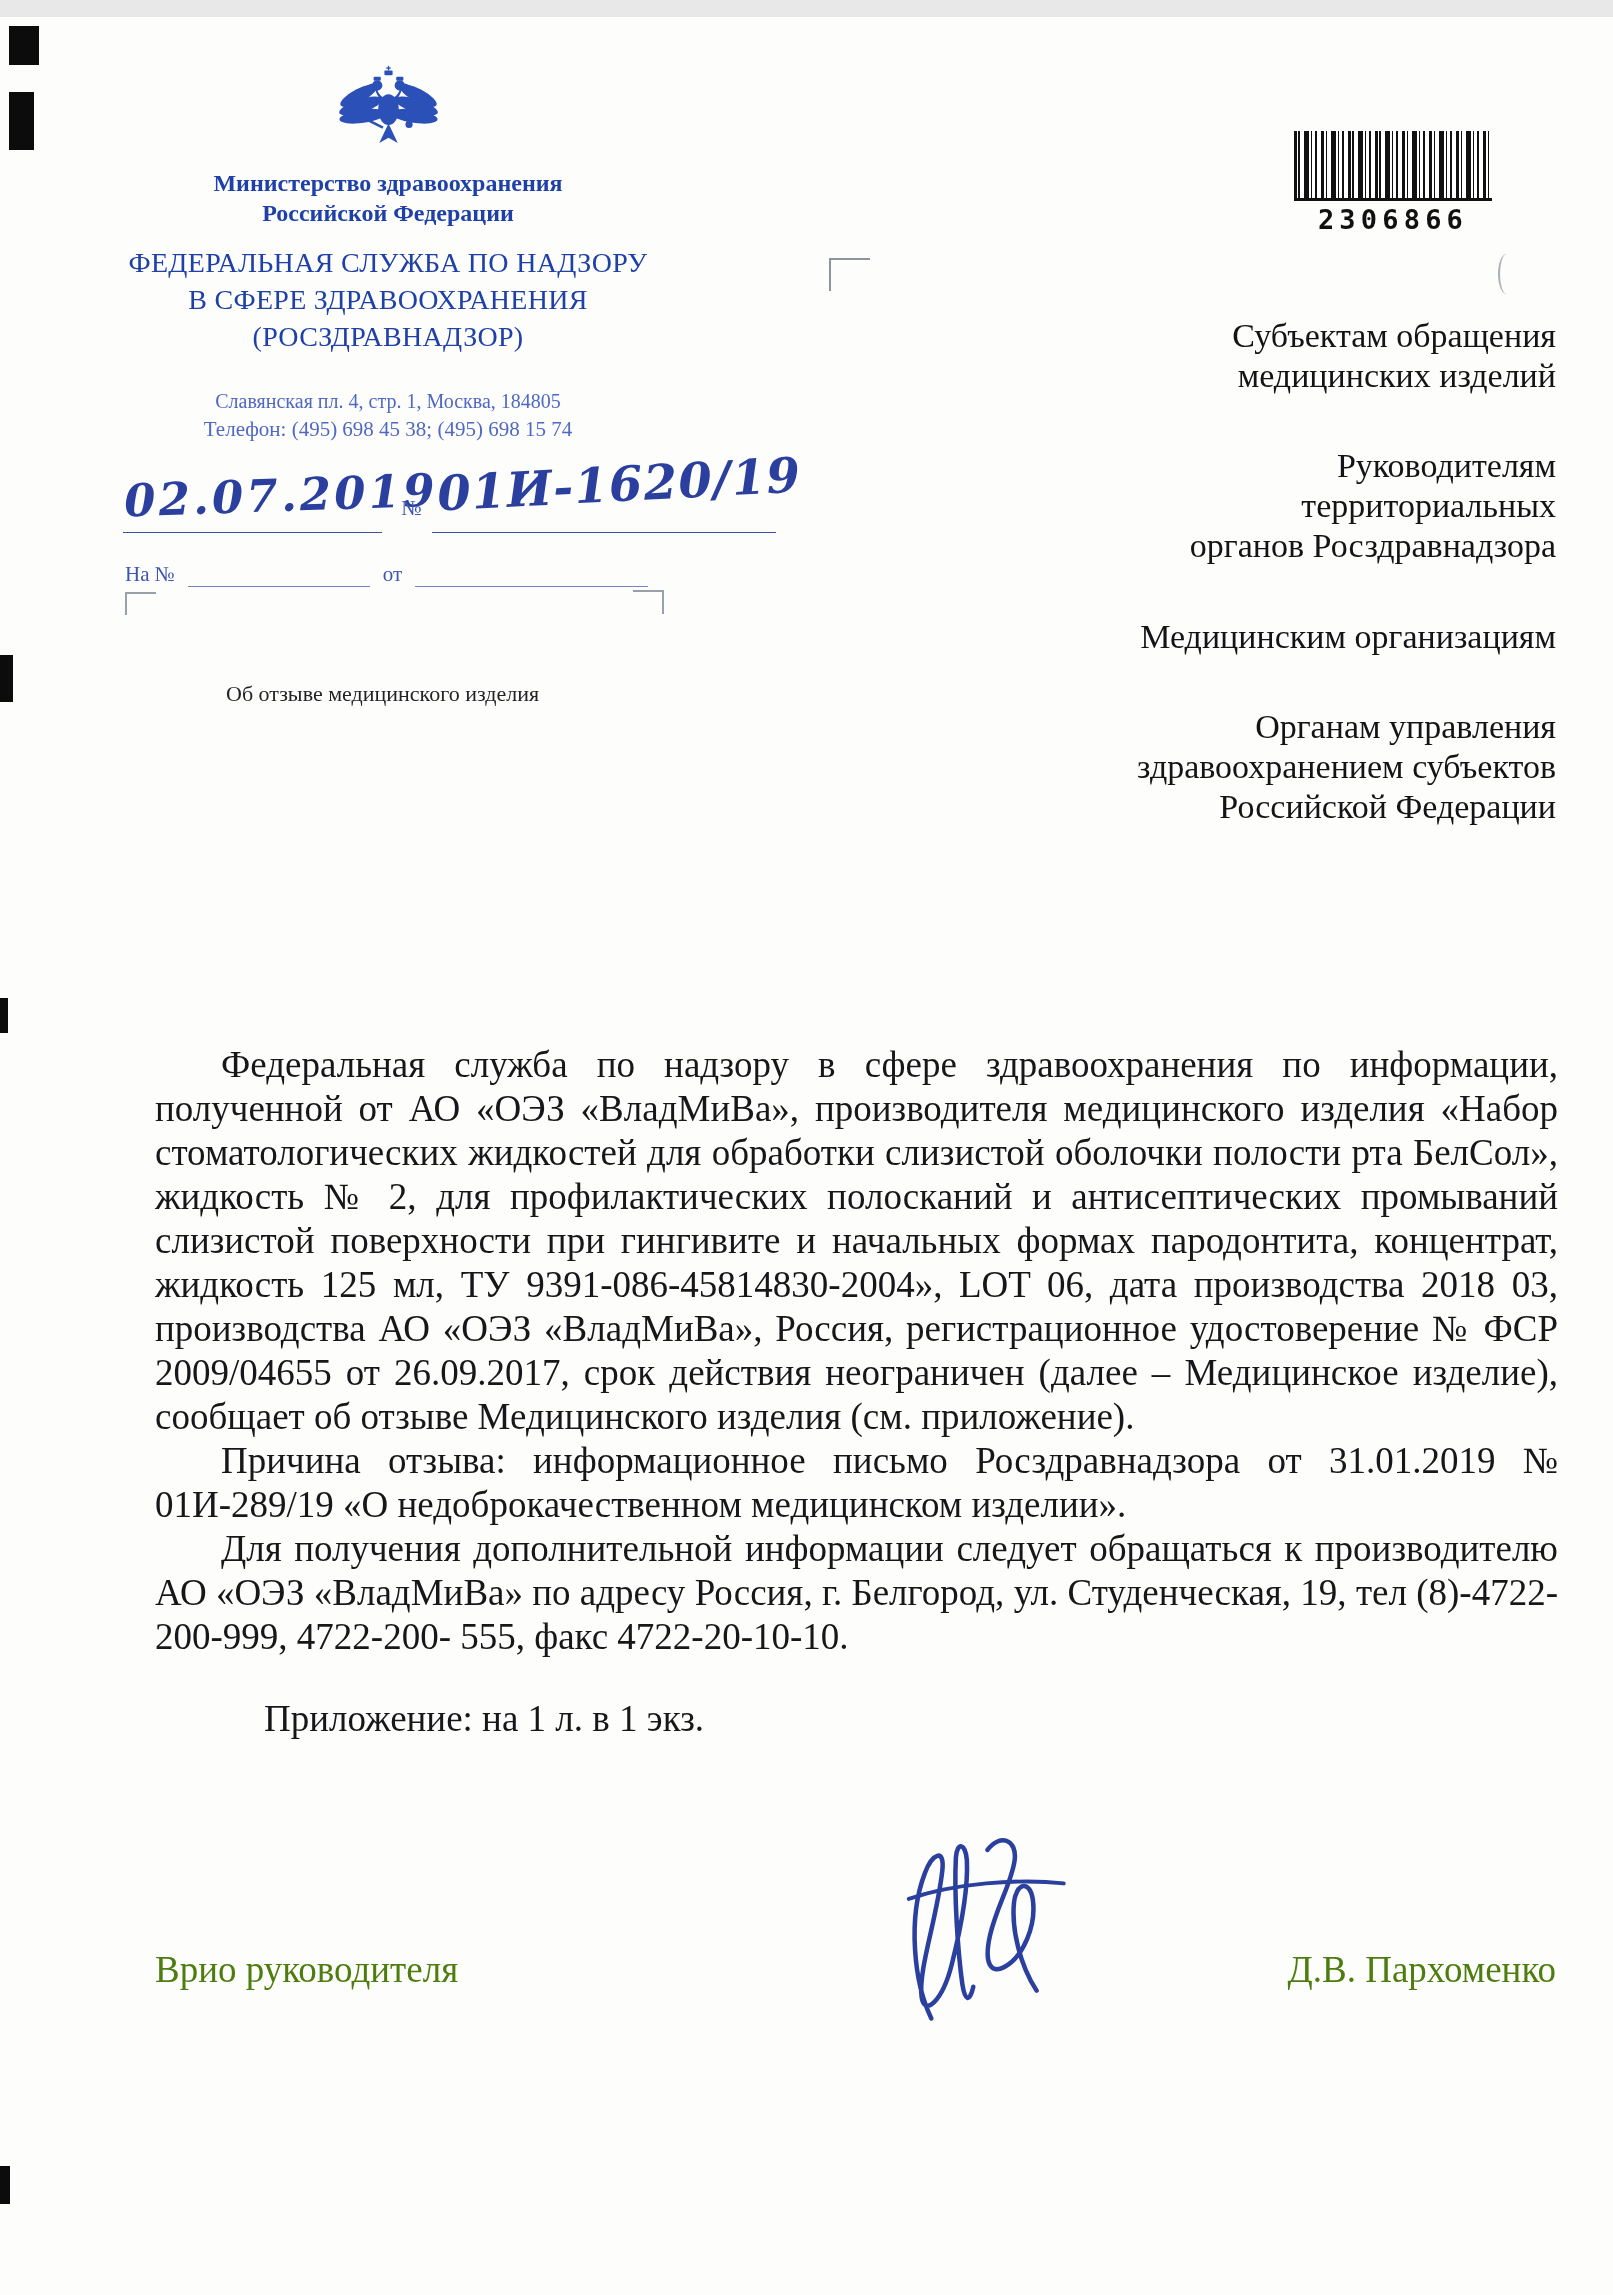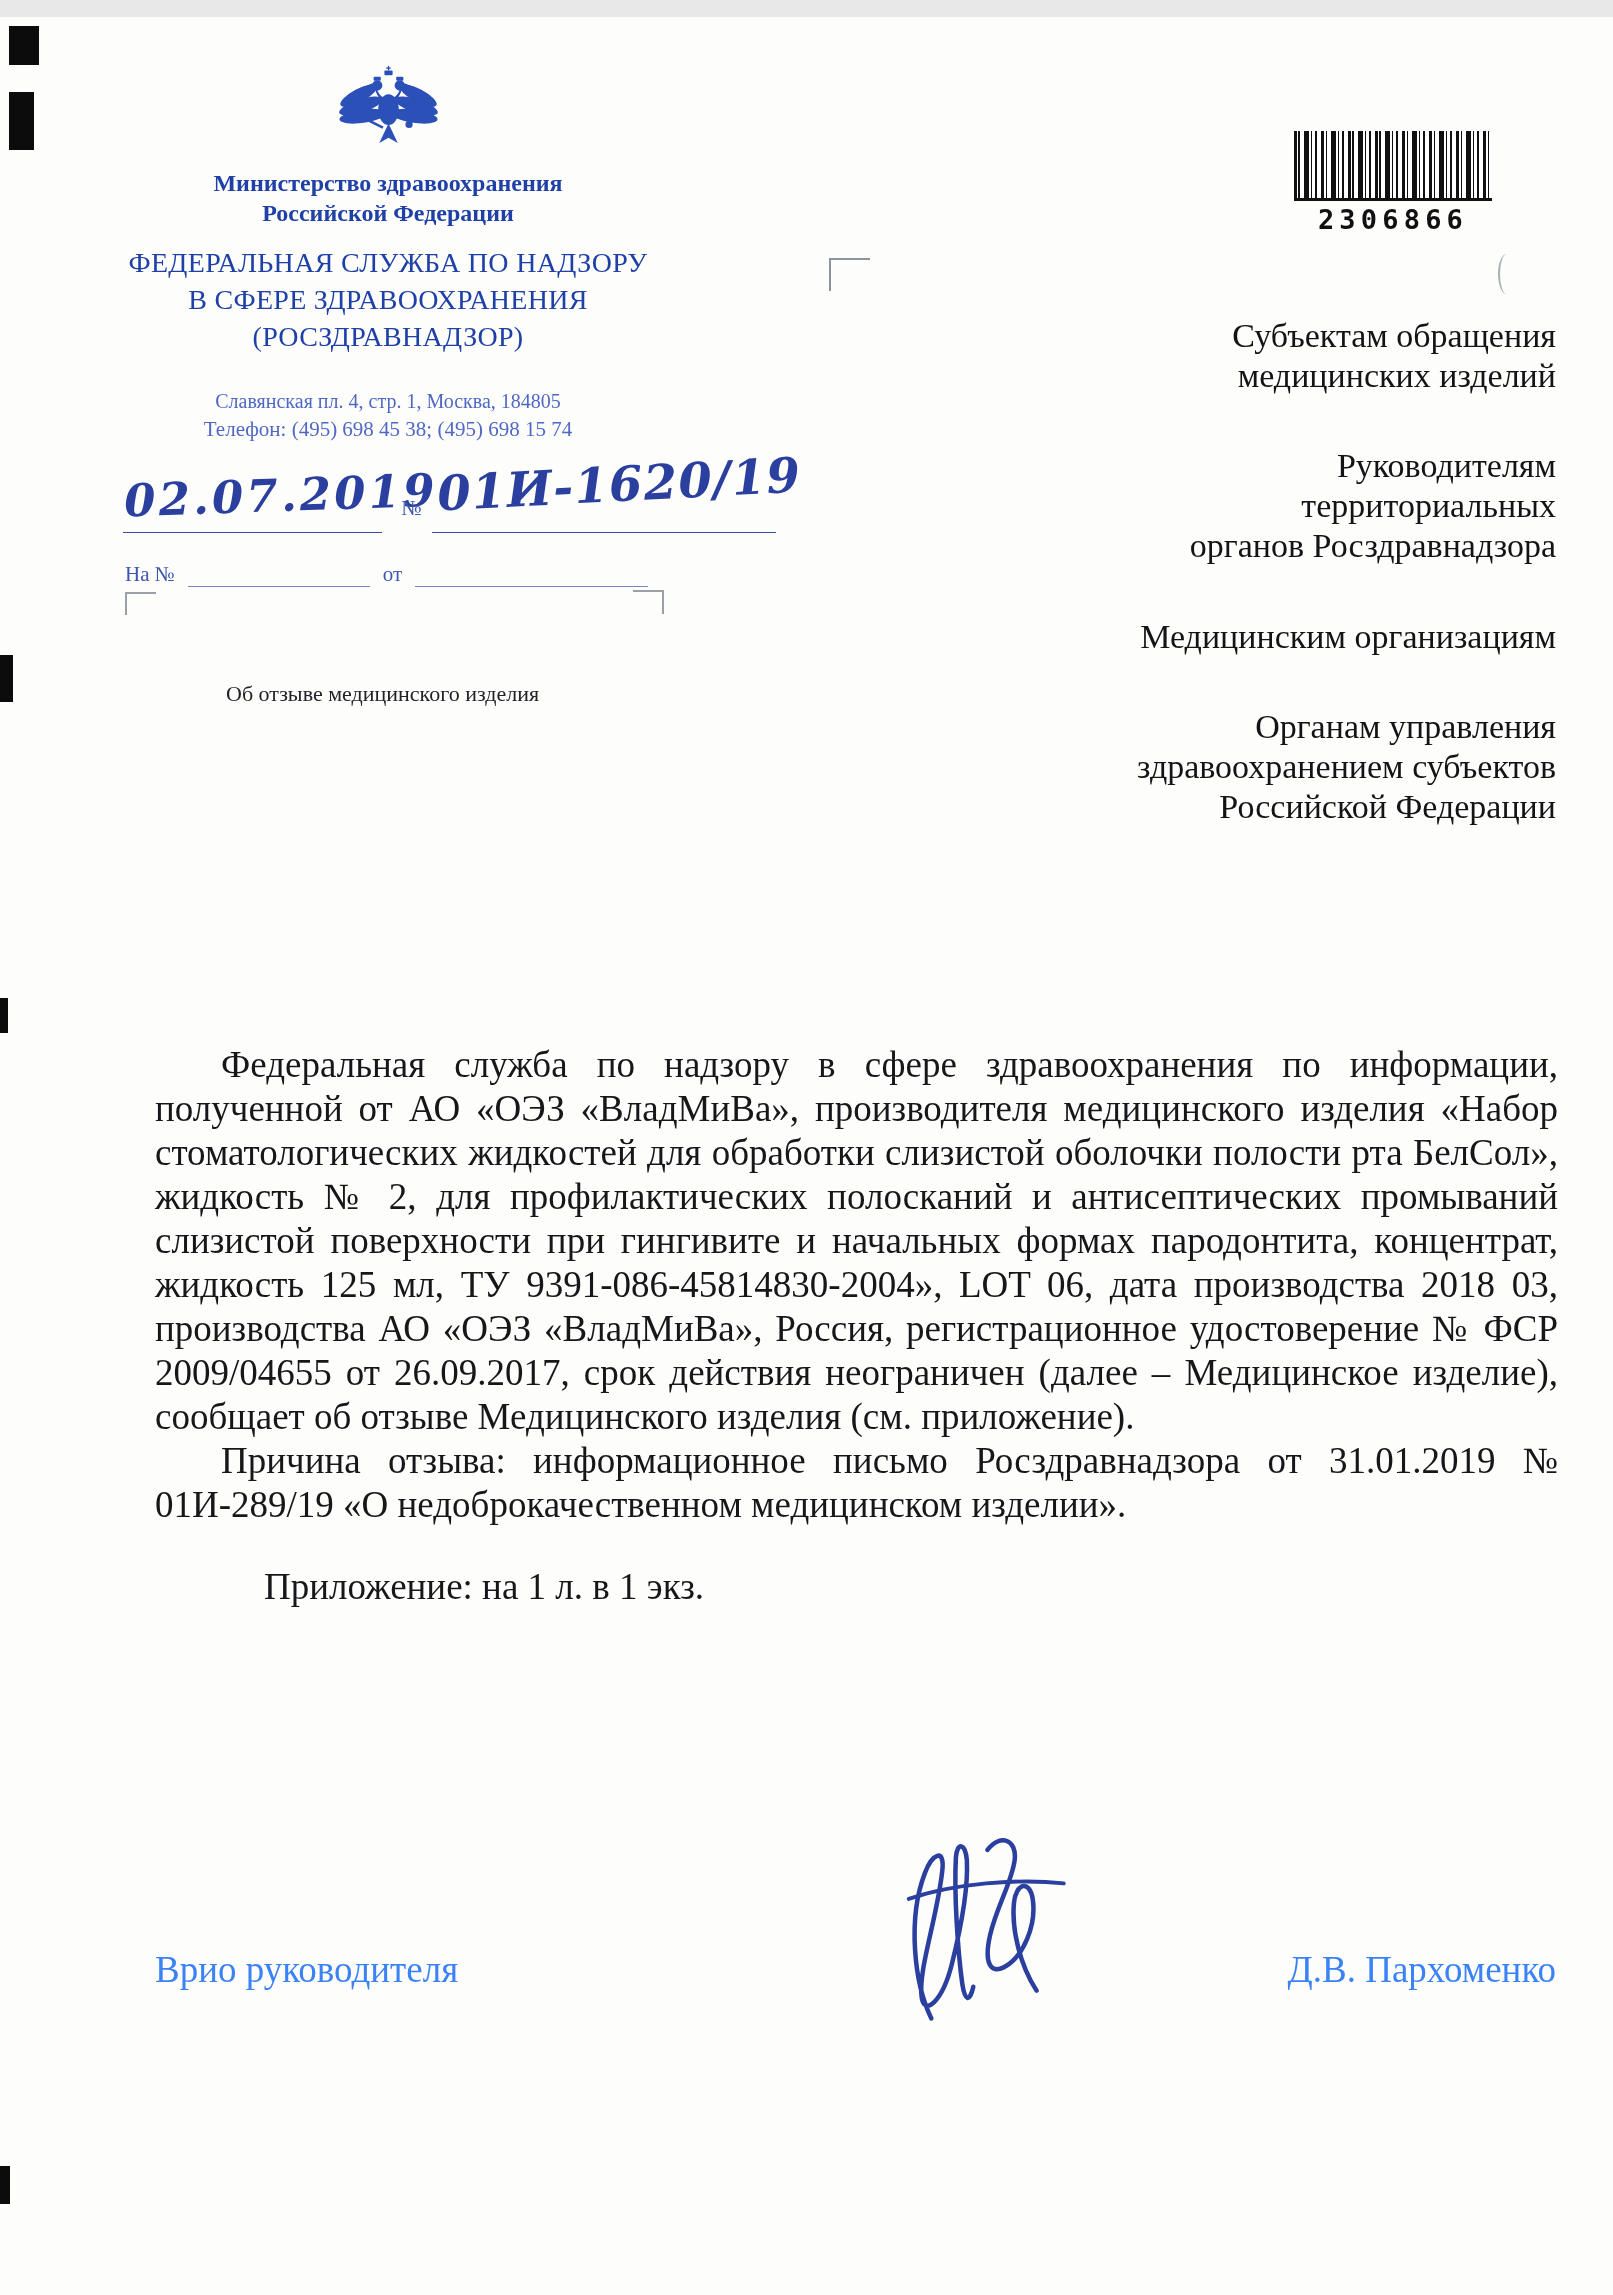--- a/index.html
+++ b/index.html
@@ -54,21 +54,21 @@
   .blank-1{width:182px;margin:0 13px;}
   .blank-2{width:233px;margin-left:13px;}
   
   .subject{position:absolute;left:226px;top:664px;font-size:22px;color:#222326;}
   
   .body-text{position:absolute;left:155px;top:1026px;width:1403px;font-size:37px;line-height:44px;text-align:justify;}
   .body-text p{margin:0;text-indent:66px;}
   .body-text p.attachment{margin-top:38px;text-indent:109px;text-align:left;}
   
   .signature-svg{position:absolute;left:870px;top:1804px;}
-  .sig-row{position:absolute;left:155px;top:1931px;width:1401px;display:flex;justify-content:space-between;font-size:37px;color:#3b82f6;}
+  .sig-row{position:absolute;left:155px;top:1931px;width:1401px;display:flex;justify-content:space-between;font-size:37px;color:#4d7c0f;}
 </style>
 </head>
 <body>
 
 <div class="page">
 
   <div class="art art1"></div>
   <div class="art art2"></div>
   <div class="art art3"></div>
   <div class="art art4"></div>
@@ -141,20 +141,21 @@
 
   <div class="na-row">
     <span>На №</span><span class="blank blank-1"></span><span>от</span><span class="blank blank-2"></span>
   </div>
 
   <div class="subject">Об отзыве медицинского изделия</div>
 
   <div class="body-text">
     <p>Федеральная служба по надзору в сфере здравоохранения по информации, полученной от АО «ОЭЗ «ВладМиВа», производителя медицинского изделия «Набор стоматологических жидкостей для обработки слизистой оболочки полости рта БелСол», жидкость № 2, для профилактических полосканий и антисептических промываний слизистой поверхности при гингивите и начальных формах пародонтита, концентрат, жидкость 125 мл, ТУ 9391-086-45814830-2004», LOT 06, дата производства 2018 03, производства АО «ОЭЗ «ВладМиВа», Россия, регистрационное удостоверение № ФСР 2009/04655 от 26.09.2017, срок действия неограничен (далее – Медицинское изделие), сообщает об отзыве Медицинского изделия (см. приложение).</p>
     <p>Причина отзыва: информационное письмо Росздравнадзора от 31.01.2019 № 01И-289/19 «О недоброкачественном медицинском изделии».</p>
+    <p>Для получения дополнительной информации следует обращаться к производителю АО «ОЭЗ «ВладМиВа» по адресу Россия, г. Белгород, ул. Студенческая, 19, тел (8)-4722-200-999, 4722-200- 555, факс 4722-20-10-10.</p>
     <p class="attachment">Приложение: на 1 л. в 1 экз.</p>
   </div>
 
   <svg class="signature-svg" width="226" height="214" viewBox="0 0 350 330" aria-hidden="true">
     <path d="M95,305 C68,250 58,150 85,80 C96,50 116,40 112,76 C104,150 74,232 80,272 C84,302 112,280 127,220 C142,160 152,100 150,60 C148,34 135,30 133,56 C130,112 136,202 143,252 C147,277 154,282 160,256" stroke="#2b3f9f" stroke-width="7" fill="none" stroke-linecap="round"></path>
     <path d="M182,44 C202,18 228,28 224,60 C219,96 196,132 186,176 C176,220 187,236 207,226 C238,210 258,160 252,120 C247,90 226,95 223,126 C219,166 232,222 258,262" stroke="#2b3f9f" stroke-width="7" fill="none" stroke-linecap="round"></path>
     <path d="M60,120 C130,96 230,88 300,96" stroke="#2b3f9f" stroke-width="6" fill="none" stroke-linecap="round"></path>
   </svg>
 
   <div class="sig-row">

